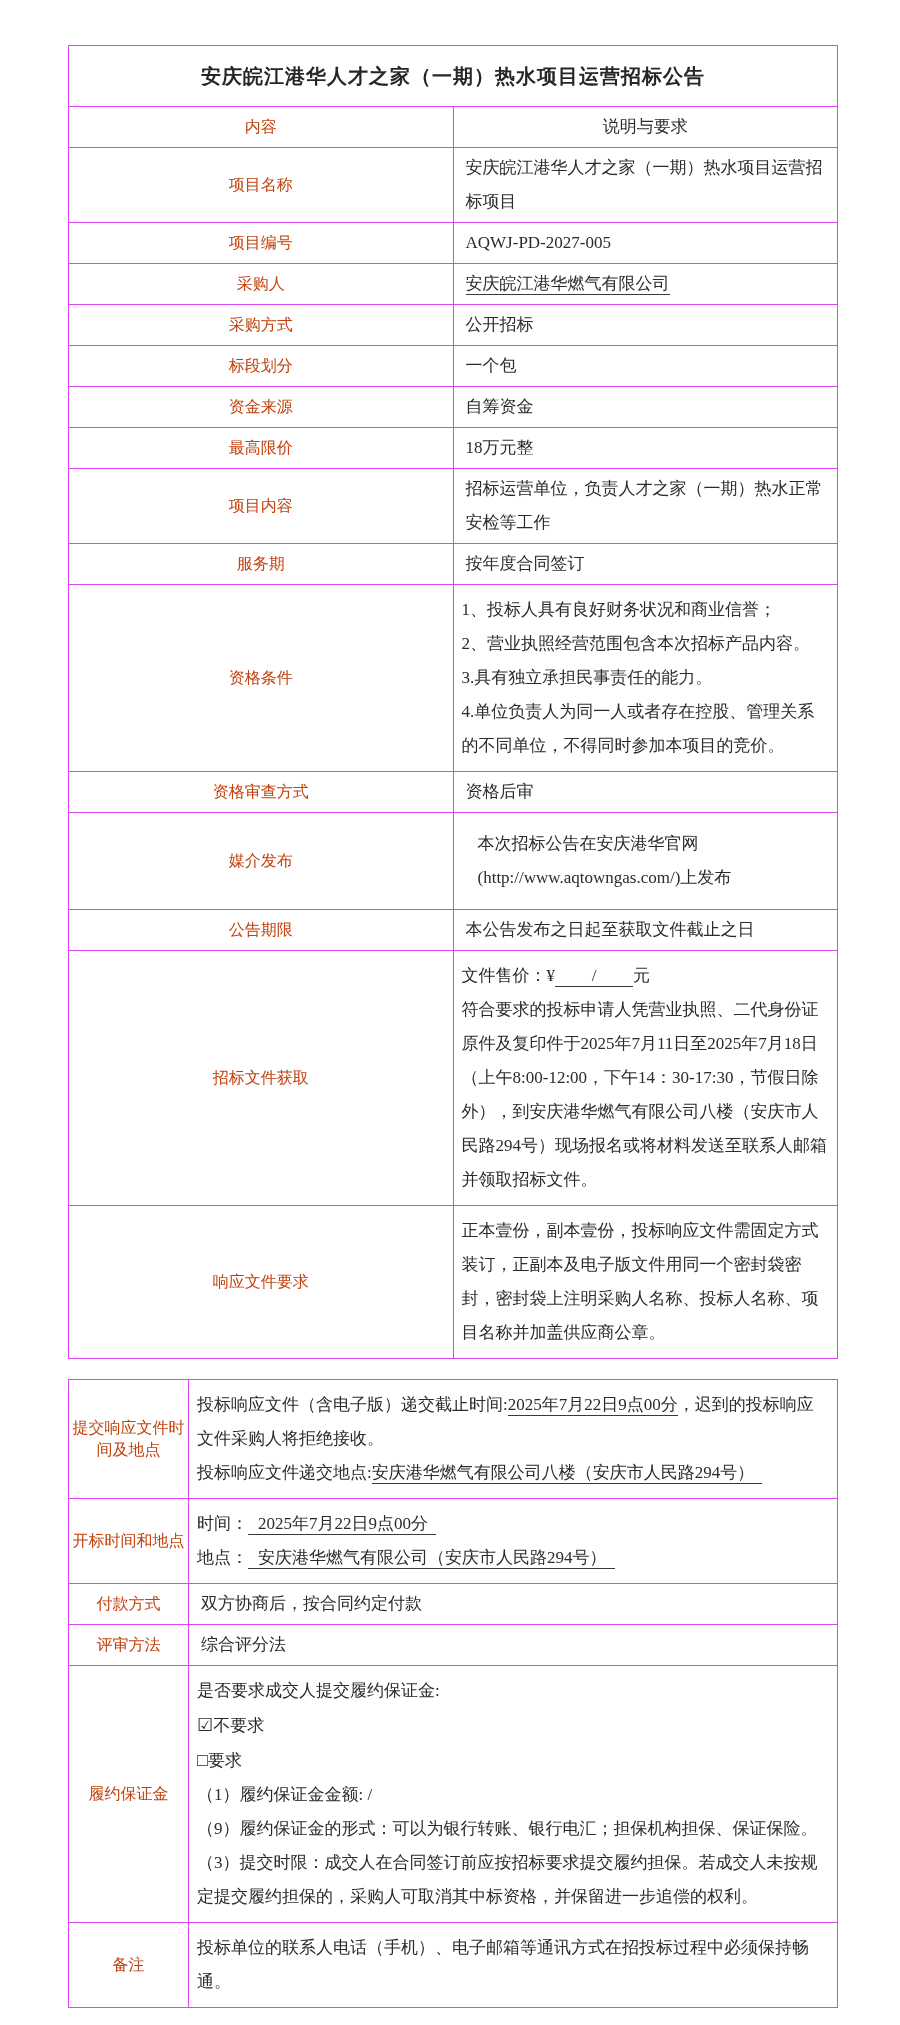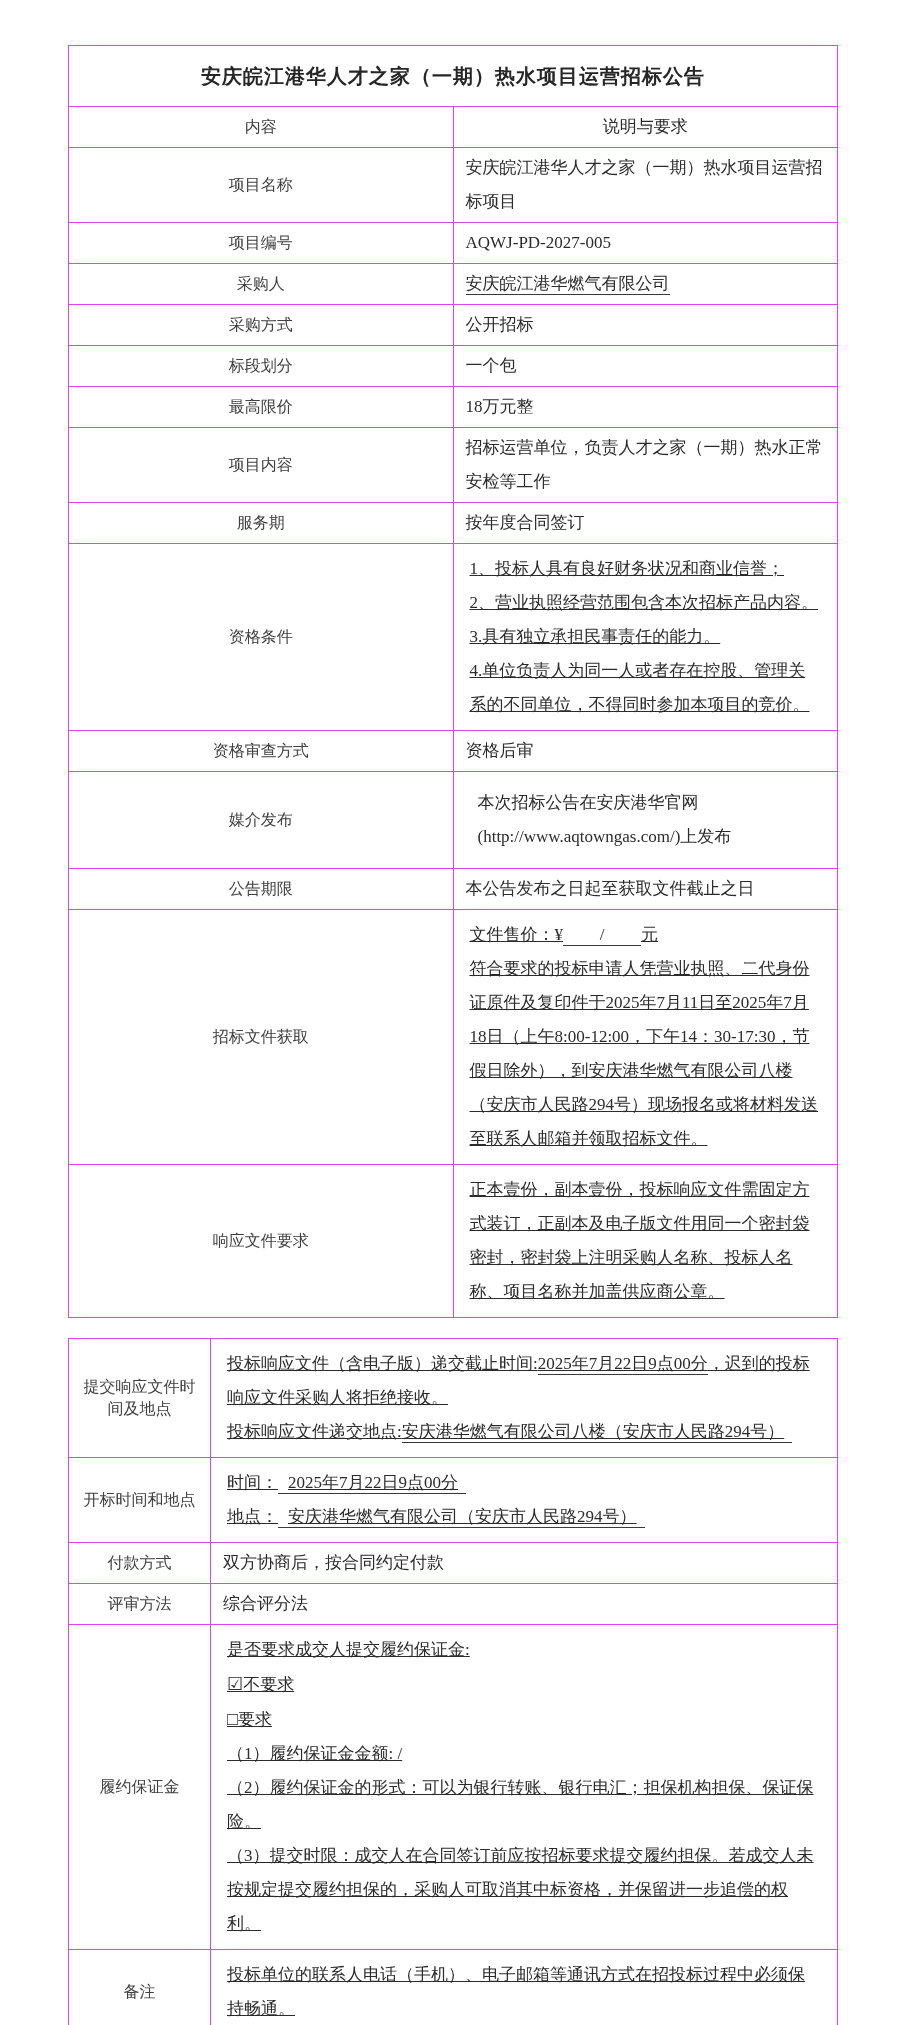--- a/index.html
+++ b/index.html
@@ -12,31 +12,31 @@
   table.doc{
     border-collapse:collapse;width:770px;table-layout:fixed;
     background:#ffffff;
   }
   table.doc td{
     border:1px solid #d946ef;
     vertical-align:middle;
   }
   td.lbl{
     width:119px;text-align:center;font-size:16px;line-height:22px;
-    padding:4px 11px;color:#404040;
+    padding:4px 0;color:#c2410c;
   }
   td.val{
     font-size:17px;line-height:34px;padding:3px 12px;color:#2b2b2b;
   }
   tr.title-row td{
     text-align:center;font-weight:bold;font-size:20px;line-height:36px;
     padding:12px 8px;letter-spacing:1px;
   }
   td.hdr{text-align:center;}
-  td.multi{padding:8px 16px;text-decoration:underline;}
+  td.multi{padding:8px 8px;}
   td.multi p{margin:0;line-height:34px;}
   tr.tall td.val{padding:14px 24px;}
   .u{border-bottom:1px solid #3a3a3a;padding-bottom:1px;}
   .u.pad-l{padding-left:10px;}
   .u.pad-r{padding-right:8px;}
   .blank{
     display:inline-block;width:78px;text-align:center;
     border-bottom:1px solid #3a3a3a;line-height:20px;
   }
   .green{color:#8b9e8b;}
@@ -69,20 +69,24 @@
       <td class="lbl">采购人</td>
       <td class="val"><span class="u">安庆皖江港华燃气有限公司</span></td>
     </tr>
     <tr>
       <td class="lbl">采购方式</td>
       <td class="val">公开招标</td>
     </tr>
     <tr>
       <td class="lbl">标段划分</td>
       <td class="val">一个包</td>
+    </tr>
+    <tr>
+      <td class="lbl">资金来源</td>
+      <td class="val">自筹资金</td>
     </tr>
     <tr>
       <td class="lbl">最高限价</td>
       <td class="val">18万元整</td>
     </tr>
     <tr>
       <td class="lbl">项目内容</td>
       <td class="val">招标运营单位，负责人才之家（一期）热水正常安检等工作</td>
     </tr>
     <tr>
@@ -152,21 +156,21 @@
       <td class="lbl">评审方法</td>
       <td class="val green">综合评分法</td>
     </tr>
     <tr>
       <td class="lbl">履约保证金</td>
       <td class="val multi">
         <p>是否要求成交人提交履约保证金:</p>
         <p><span class="chk">☑</span><span>不要求</span></p>
         <p><span class="chk">□</span><span>要求</span></p>
         <p>（1）履约保证金金额: /</p>
-        <p>（2）履约保证金的形式：可以为银行转账、银行电汇；担保机构担保、保证保险。</p>
+        <p>（9）履约保证金的形式：可以为银行转账、银行电汇；担保机构担保、保证保险。</p>
         <p>（3）提交时限：成交人在合同签订前应按招标要求提交履约担保。若成交人未按规定提交履约担保的，采购人可取消其中标资格，并保留进一步追偿的权利。</p>
       </td>
     </tr>
     <tr>
       <td class="lbl">备注</td>
       <td class="val multi">
         <p>投标单位的联系人电话（手机）、电子邮箱等通讯方式在招投标过程中必须保持畅通。</p>
       </td>
     </tr>
 

